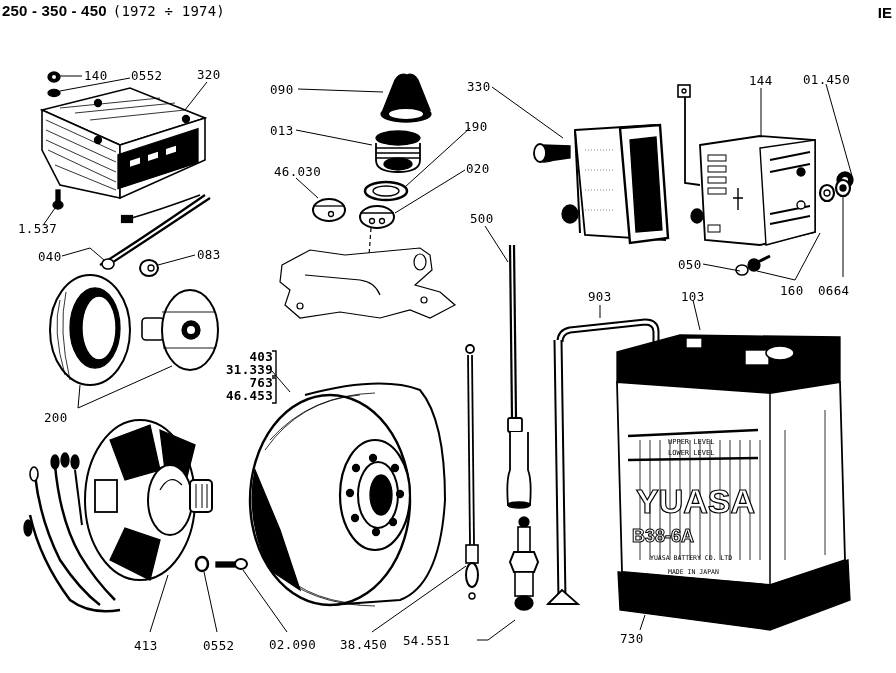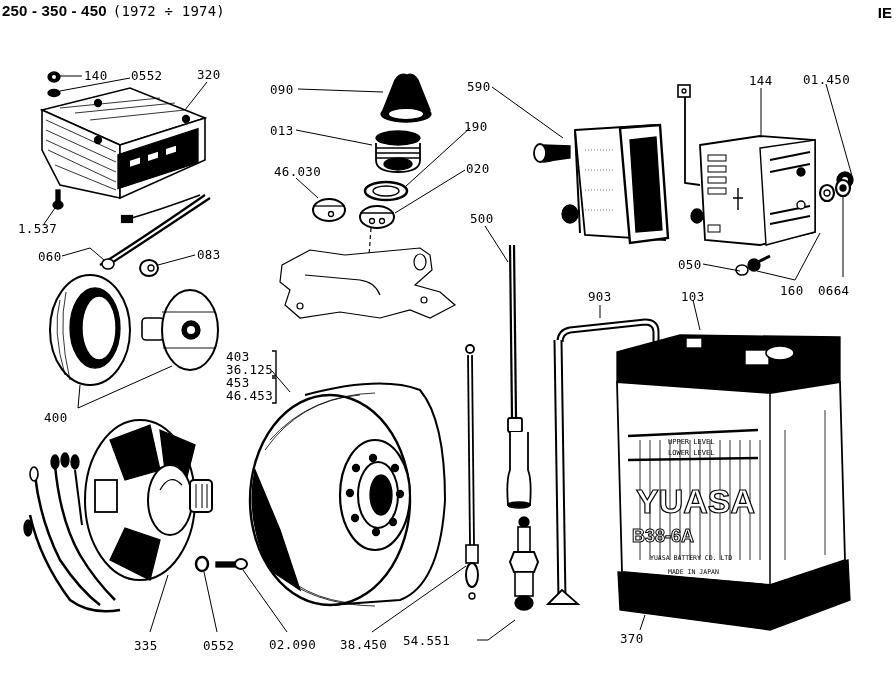--- a/index.html
+++ b/index.html
@@ -2,21 +2,21 @@
 <html><head>
 <meta charset="utf-8">
 <style>
   html, body { margin: 0; padding: 0; background: #ffffff; }
   body { width: 896px; height: 673px; position: relative; overflow: hidden; font-family: "DejaVu Sans Mono", "Liberation Mono", monospace; color: #000; }
   .hdr-title { position: absolute; left: 2px; top: 2px; font-family: "Liberation Sans", sans-serif; font-weight: bold; font-size: 15px; letter-spacing: 0.2px; }
   .hdr-title .years { font-weight: normal; font-family: "DejaVu Sans Mono", monospace; font-size: 14px; margin-left: 6px; }
   .hdr-section { position: absolute; right: 4px; top: 4px; font-family: "Liberation Sans", sans-serif; font-weight: bold; font-size: 15px; text-align: center; }
   svg#art { position: absolute; left: 0; top: 0; }
   .lbl { position: absolute; font-size: 12.5px; line-height: 13px; white-space: nowrap; letter-spacing: 0.3px; }
-  .stack { position: absolute; font-size: 12.5px; line-height: 13px; letter-spacing: 0.3px; }
+  .stack { position: absolute; font-size: 12.5px; line-height: 13px; text-align: right; letter-spacing: 0.3px; font-weight: bold; }
   .stack div { white-space: nowrap; }
 </style>
 </head>
 <body>
 
 <div class="hdr-title">
   <span>250 - 350 - 450</span><span class="years">(1972 ÷ 1974)</span>
 </div>
 <div class="hdr-section">IE</div>
 
@@ -371,49 +371,49 @@
     <line x1="372" y1="632" x2="466" y2="566"></line>
     <polyline points="477,640 488,640 515,620"></polyline>
     <line x1="640" y1="630" x2="645" y2="615"></line>
   </g>
 </svg>
 
 <div class="lbl" style="left:84px;top:69px">140</div>
 <div class="lbl" style="left:131px;top:69px">0552</div>
 <div class="lbl" style="left:197px;top:68px">320</div>
 <div class="lbl" style="left:18px;top:222px">1.537</div>
-<div class="lbl" style="left:38px;top:250px">060</div>
+<div class="lbl" style="left:38px;top:250px">040</div>
 <div class="lbl" style="left:197px;top:248px">083</div>
-<div class="lbl" style="left:44px;top:411px">400</div>
+<div class="lbl" style="left:44px;top:411px">200</div>
 
 <div class="lbl" style="left:270px;top:83px">090</div>
 <div class="lbl" style="left:270px;top:124px">013</div>
 <div class="lbl" style="left:464px;top:120px">190</div>
 <div class="lbl" style="left:274px;top:165px">46.030</div>
 <div class="lbl" style="left:466px;top:162px">020</div>
 
-<div class="lbl" style="left:467px;top:80px">590</div>
+<div class="lbl" style="left:467px;top:80px">330</div>
 <div class="lbl" style="left:749px;top:74px">144</div>
 <div class="lbl" style="left:803px;top:73px">01.450</div>
 <div class="lbl" style="left:470px;top:212px">500</div>
 <div class="lbl" style="left:678px;top:258px">050</div>
 <div class="lbl" style="left:780px;top:284px">160</div>
 <div class="lbl" style="left:818px;top:284px">0664</div>
 <div class="lbl" style="left:588px;top:290px">903</div>
 <div class="lbl" style="left:681px;top:290px">103</div>
 
 <div class="stack" style="left:226px;top:350px">
   <div>403</div>
-  <div>36.125</div>
-  <div>453</div>
+  <div>31.339</div>
+  <div>763</div>
   <div>46.453</div>
 </div>
 <svg style="position:absolute;left:272px;top:350px" width="8" height="54" fill="none" stroke="#000" stroke-width="1.4">
   <polyline points="0,1 4,1 4,26 0,26"></polyline>
   <polyline points="0,28 4,28 4,53 0,53"></polyline>
 </svg>
 
-<div class="lbl" style="left:134px;top:639px">335</div>
+<div class="lbl" style="left:134px;top:639px">413</div>
 <div class="lbl" style="left:203px;top:639px">0552</div>
 <div class="lbl" style="left:269px;top:638px">02.090</div>
 <div class="lbl" style="left:340px;top:638px">38.450</div>
 <div class="lbl" style="left:403px;top:634px">54.551</div>
-<div class="lbl" style="left:620px;top:632px">370</div>
+<div class="lbl" style="left:620px;top:632px">730</div>
 
 </body></html>

